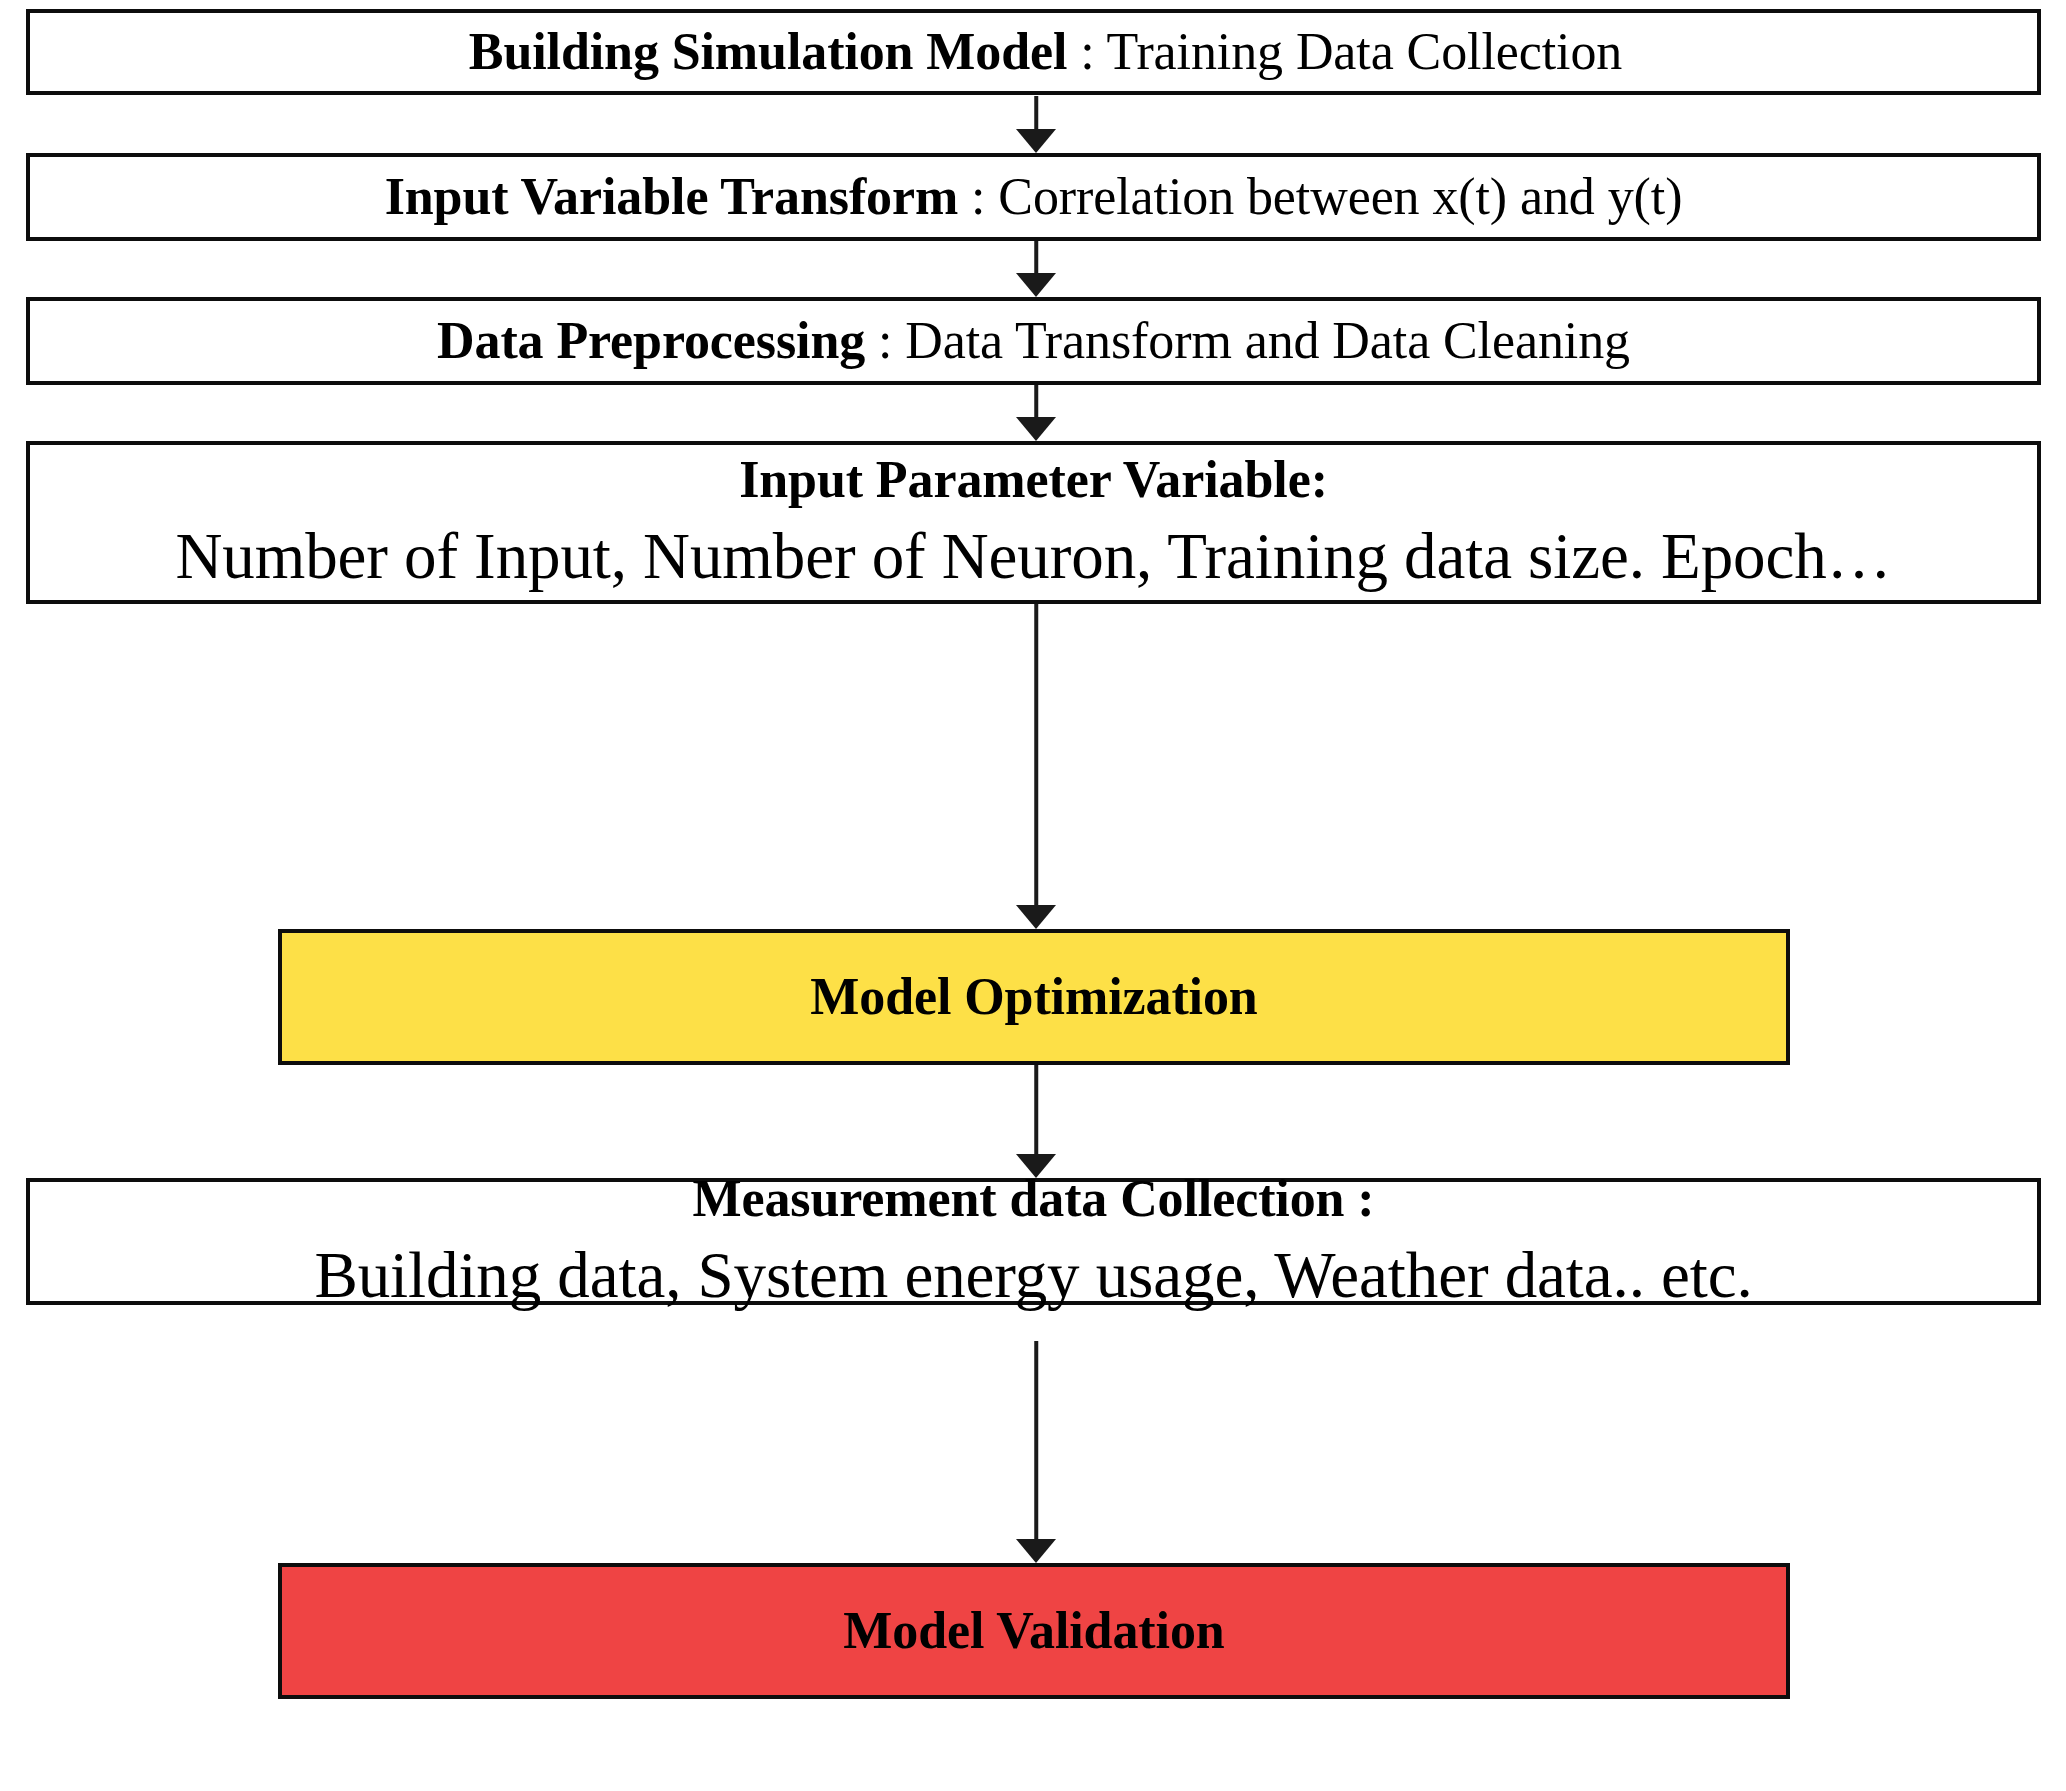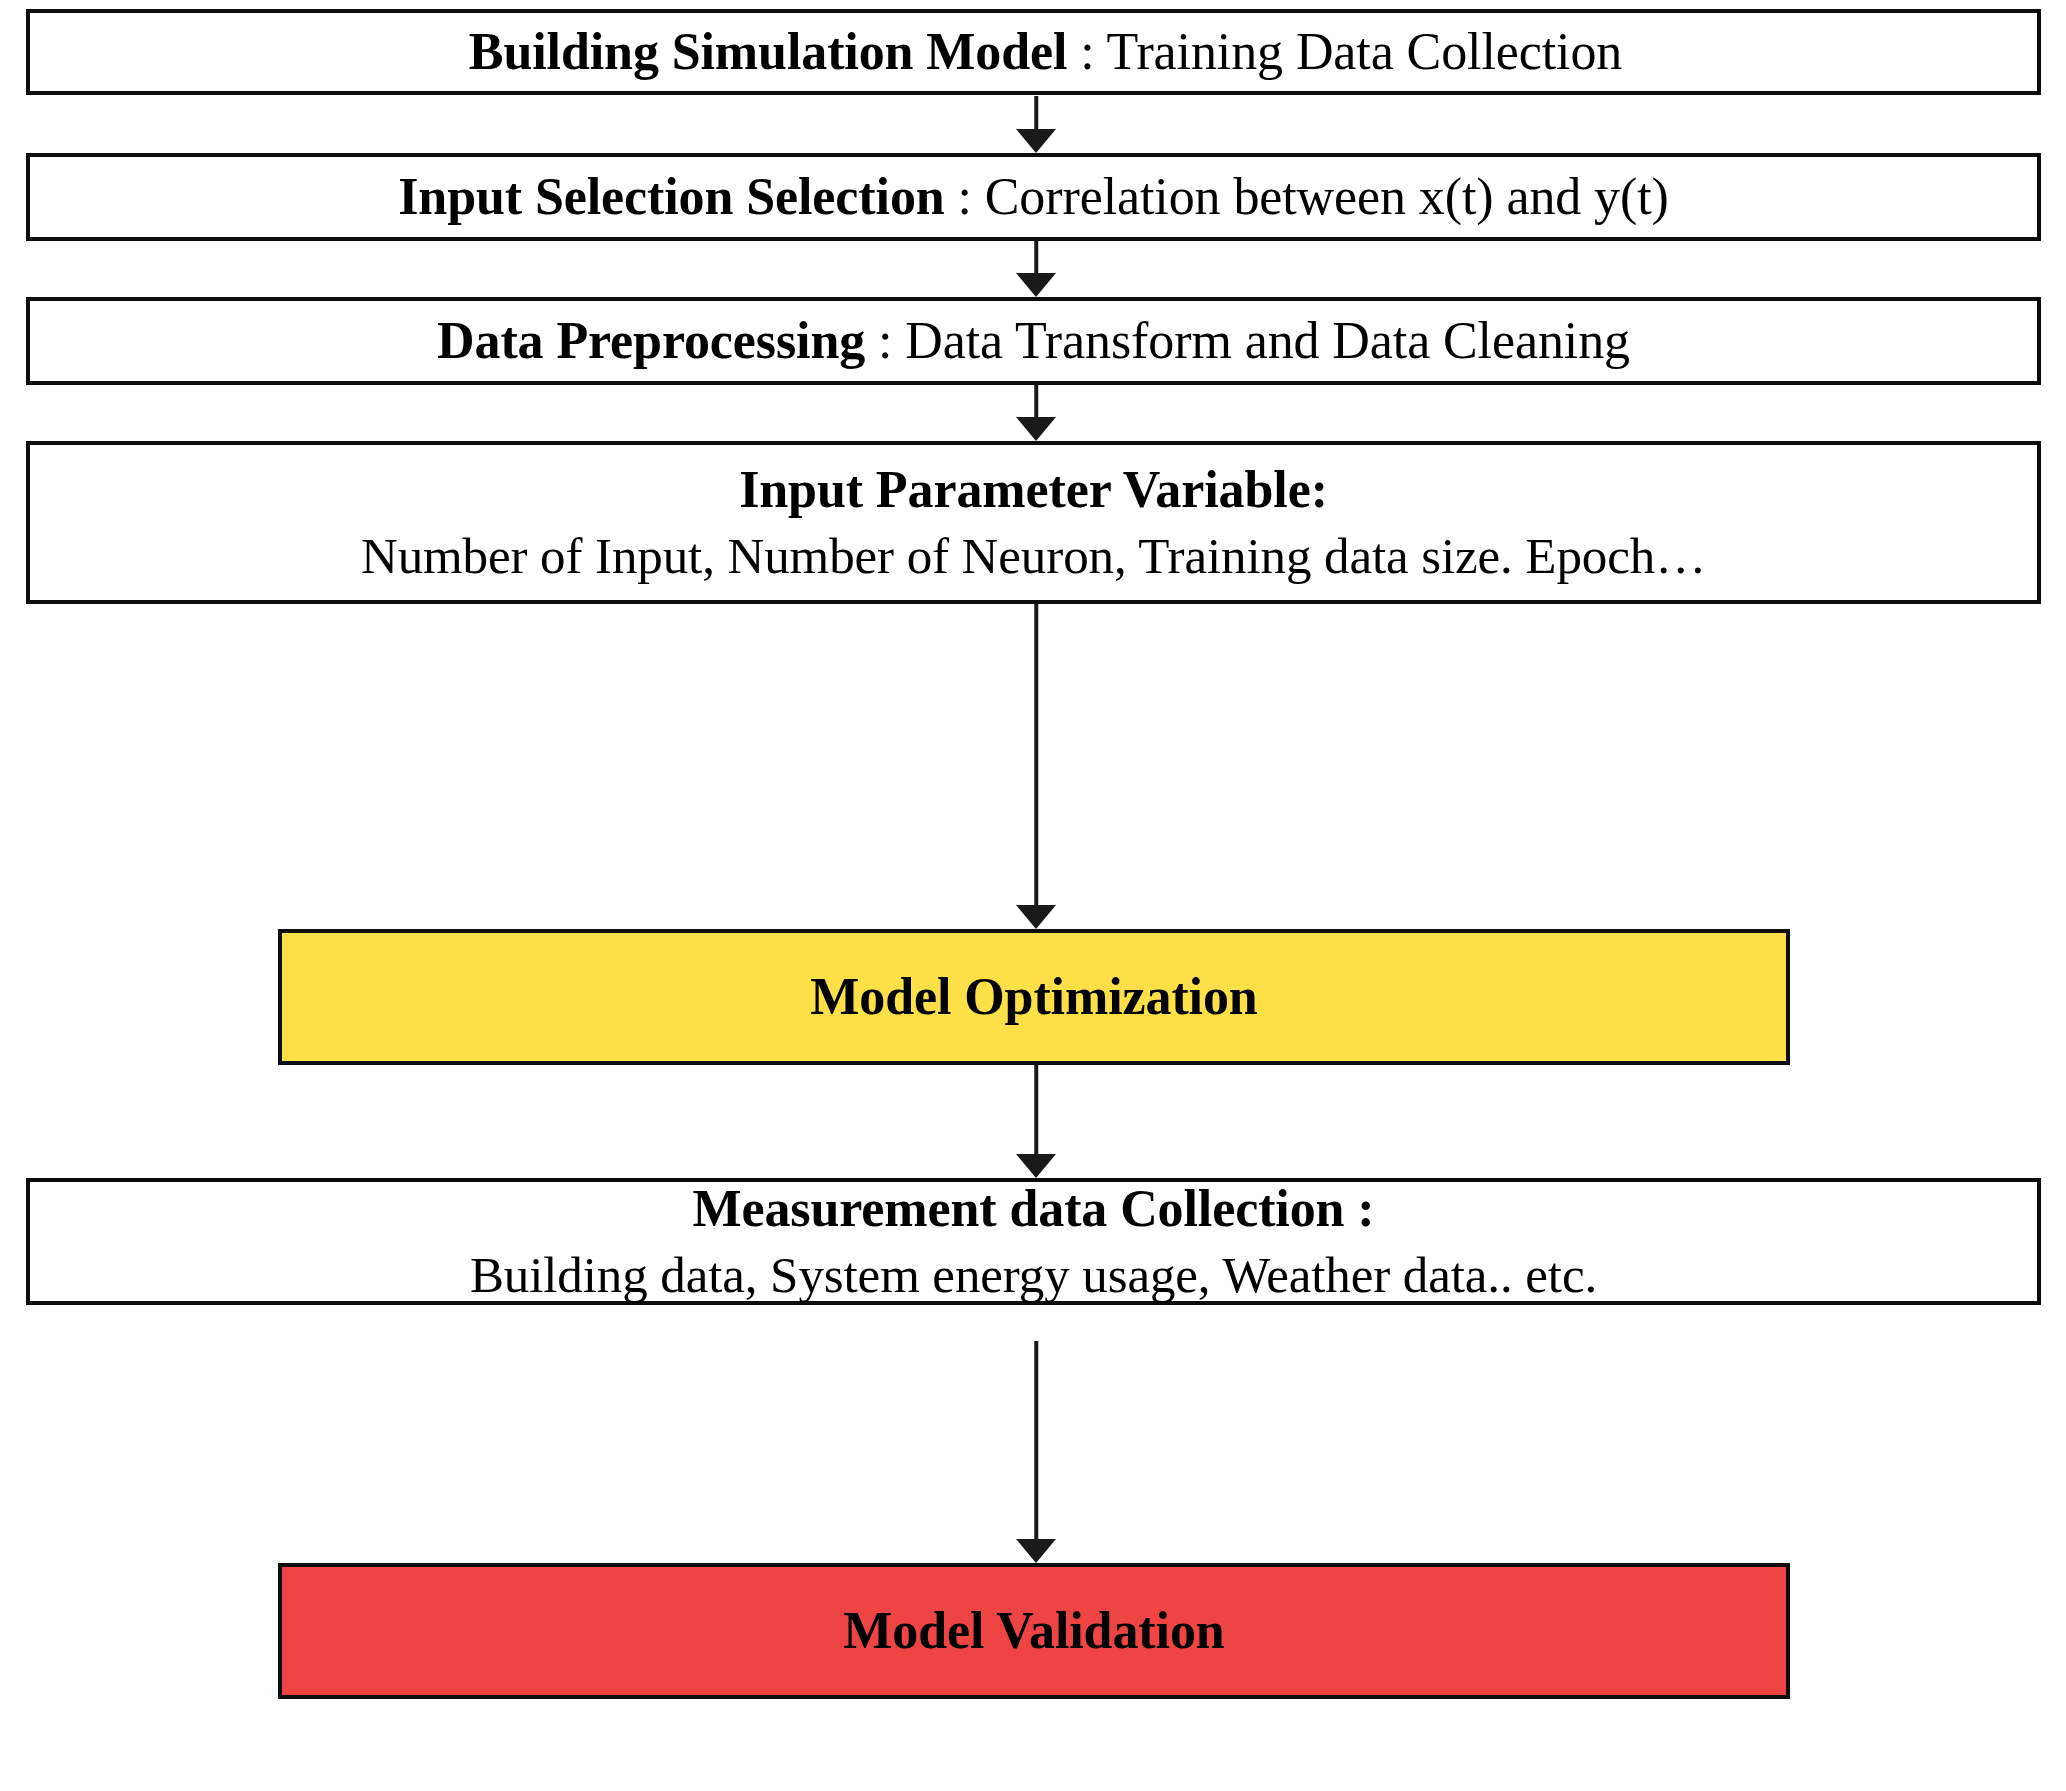--- a/index.html
+++ b/index.html
@@ -37,21 +37,21 @@
     line-height: 1.30;
   }
 
   .node .line {
     display: block;
     white-space: nowrap;
     font-size: 52px;
     letter-spacing: -0.1px;
   }
   .node .line.two {
-    font-size: 51px;
+    font-size: 65px;
   }
 
   .strong {
     font-weight: bold;
   }
   .normal {
     font-weight: normal;
   }
 
   
@@ -113,21 +113,21 @@
   <div class="node wide" id="node-building-sim">
     <span class="line"><span class="strong">Building Simulation Model</span><span class="normal"> : Training Data Collection</span></span>
   </div>
 
   <div class="connector" id="arrow-1" style="top:96px; height:57px;">
     <div class="shaft" style="height:33px;"></div>
     <div class="head"></div>
   </div>
 
   <div class="node wide" id="node-input-var">
-    <span class="line"><span class="strong">Input Selection Selection</span><span class="normal"> : Correlation between x(t) and y(t)</span></span>
+    <span class="line"><span class="strong">Input Variable Transform</span><span class="normal"> : Correlation between x(t) and y(t)</span></span>
   </div>
 
   <div class="connector" id="arrow-2" style="top:241px; height:56px;">
     <div class="shaft" style="height:32px;"></div>
     <div class="head"></div>
   </div>
 
   <div class="node wide" id="node-data-prep">
     <span class="line"><span class="strong">Data Preprocessing</span><span class="normal"> : Data Transform and Data Cleaning</span></span>
   </div>

